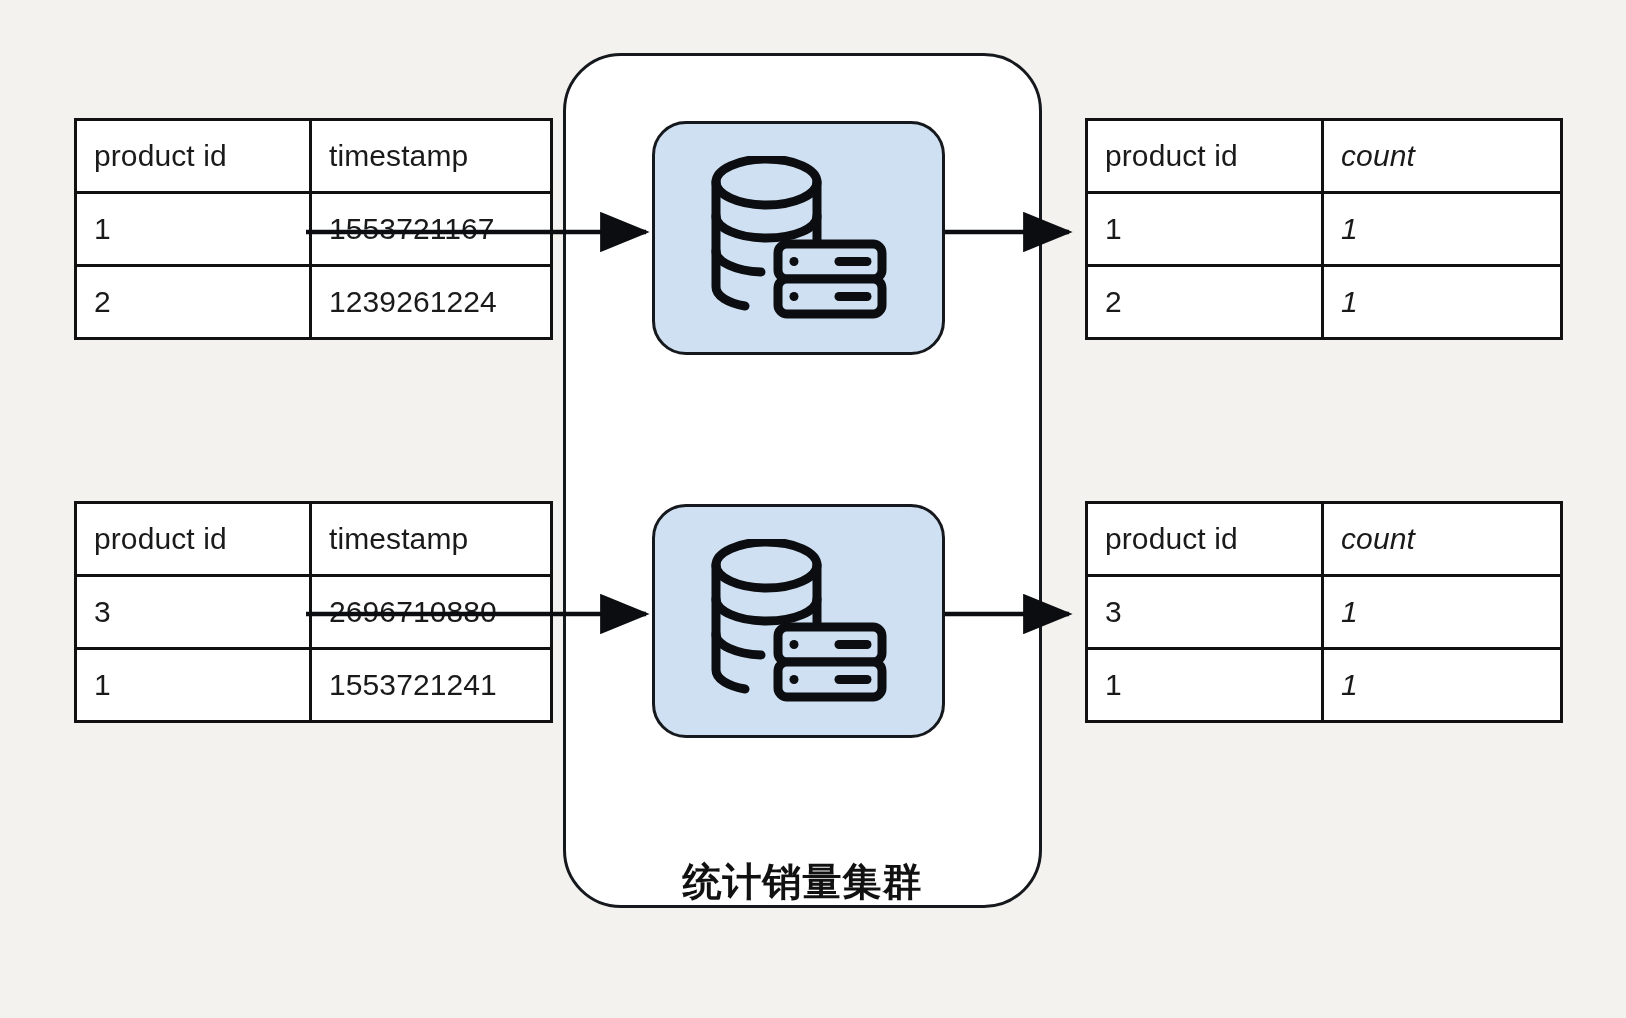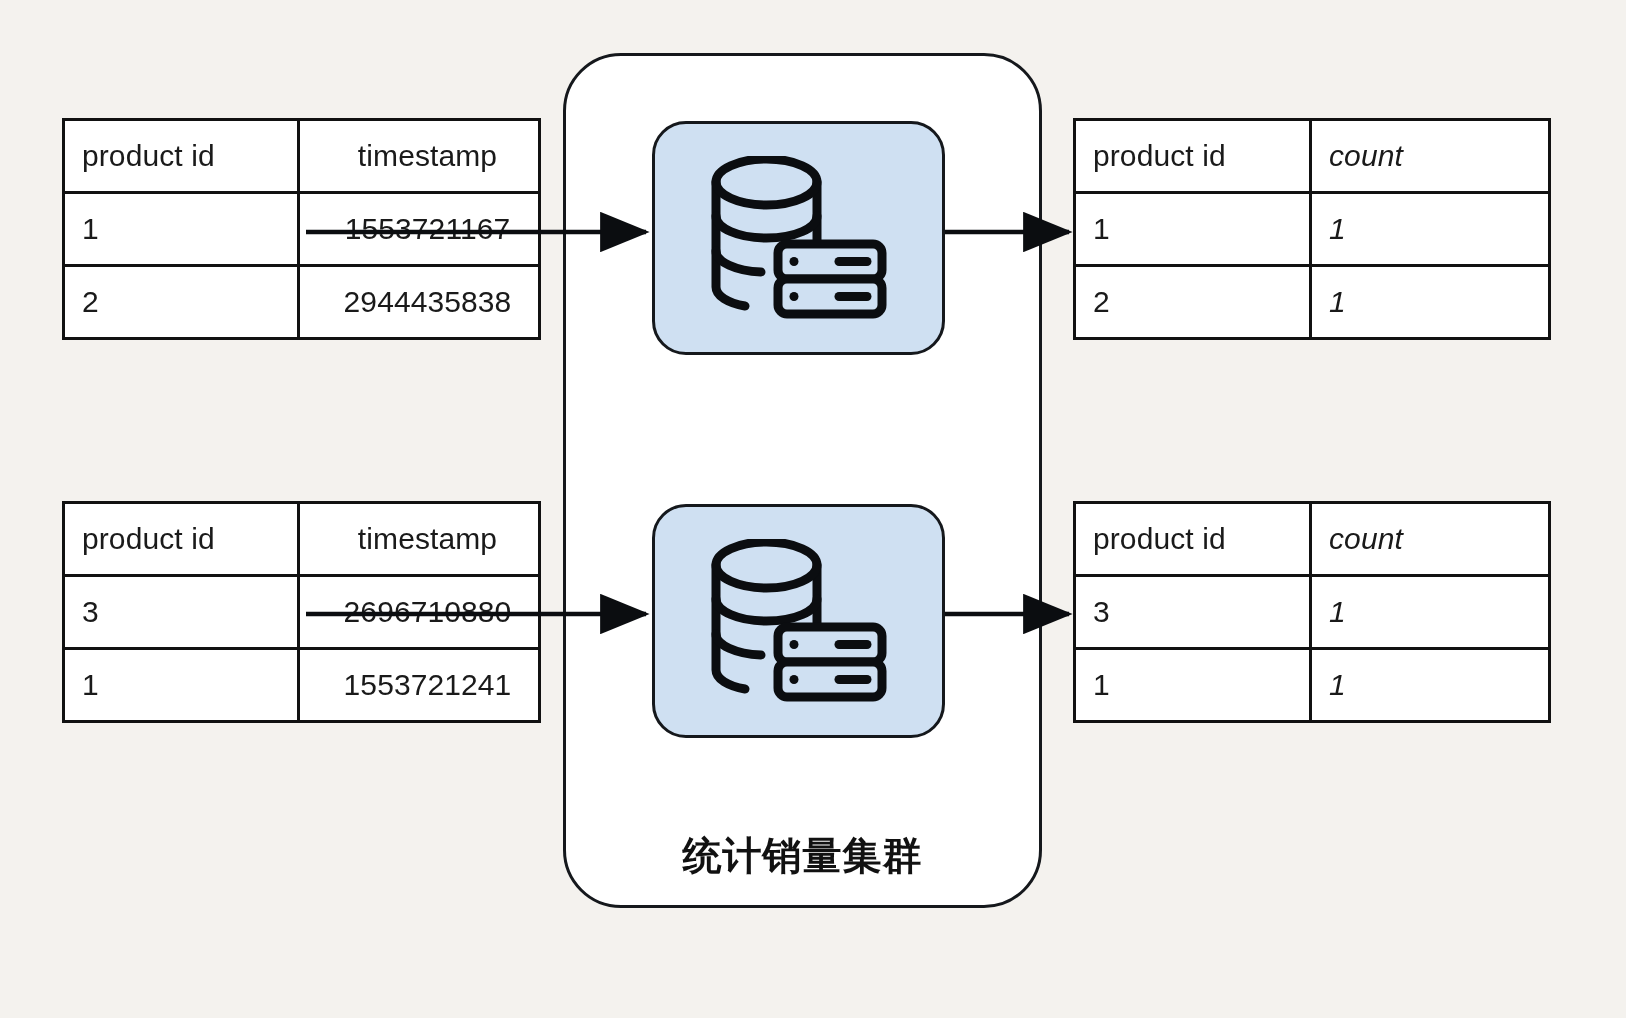--- a/index.html
+++ b/index.html
@@ -18,58 +18,59 @@
     width: 1626px;
     height: 1018px;
   }
 
   
   .data-table {
     position: absolute;
     border-collapse: collapse;
     background: #c4b5fd;
     table-layout: fixed;
+    margin-left: 12px;
   }
   .data-table td {
     border: 3px solid #111111;
     background: #ffffff;
     font-size: 30px;
     color: #1a1a1a;
     padding: 0 0 0 17px;
     height: 70px;
     vertical-align: middle;
     white-space: nowrap;
     letter-spacing: 0.1px;
   }
   .tbl-left  { left: 62px;   width: 436px; }
   .tbl-right { left: 1073px; width: 435px; }
   .tbl-top    { top: 118px; }
   .tbl-bottom { top: 501px; }
 
   .tbl-left  .col-a { width: 215px; }
-  .tbl-left  .col-b { width: 221px; text-align: center; }
+  .tbl-left  .col-b { width: 221px; }
   .tbl-right .col-a { width: 216px; }
   .tbl-right .col-b { width: 219px; font-style: italic; }
 
   
   .cluster-box {
     position: absolute;
     left: 563px;
     top: 53px;
     width: 479px;
     height: 855px;
     background: #ffffff;
     border: 3px solid #15181c;
     border-radius: 58px;
     box-sizing: border-box;
   }
   .cluster-label {
     position: absolute;
     left: 563px;
-    top: 829px;
+    top: 855px;
     width: 479px;
     text-align: center;
     font-size: 39px;
     color: #111111;
     font-family: "DejaVu Sans", "Liberation Sans", sans-serif;
     font-weight: 700;
     letter-spacing: 1px;
   }
 
   
@@ -109,21 +110,21 @@
         <tr>
       <td class="col-a">product id</td>
       <td class="col-b">timestamp</td>
     </tr>
     <tr>
       <td class="col-a">1</td>
       <td class="col-b">1553721167</td>
     </tr>
     <tr>
       <td class="col-a">2</td>
-      <td class="col-b">2944435838</td>
+      <td class="col-b">1239261224</td>
     </tr>
   </tbody>
     </table>
 
   <table class="data-table tbl-left tbl-bottom">
     <tbody>
         <tr>
       <td class="col-a">product id</td>
       <td class="col-b">timestamp</td>
     </tr>

